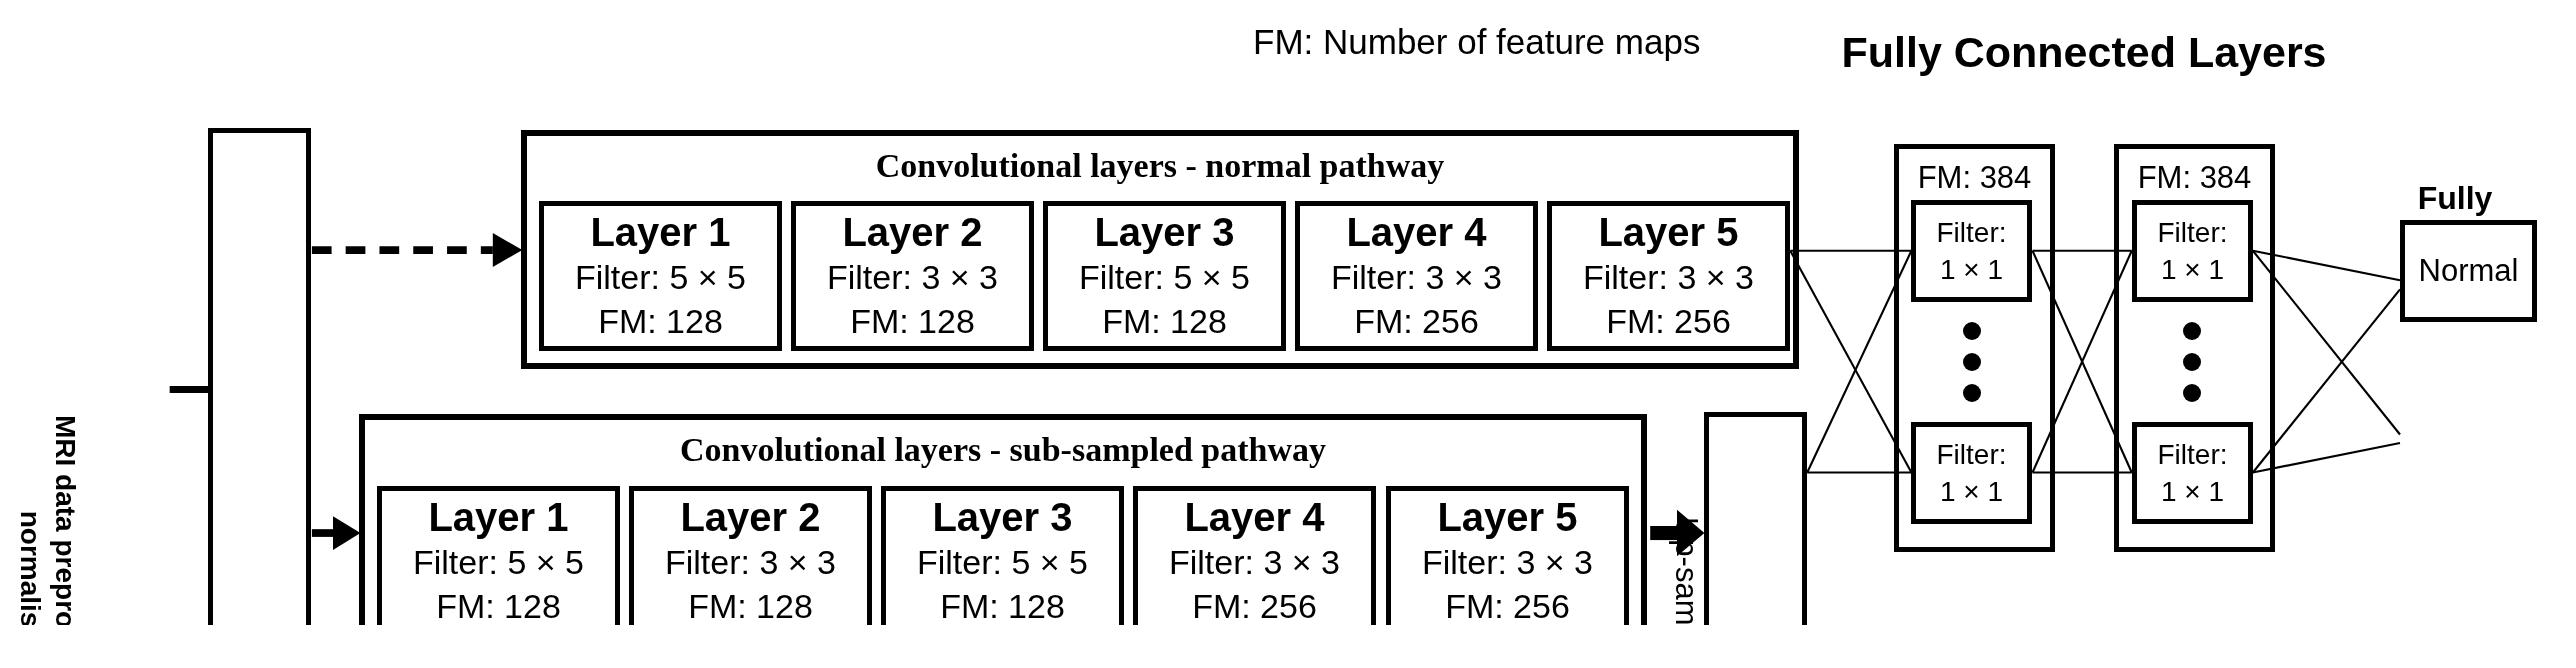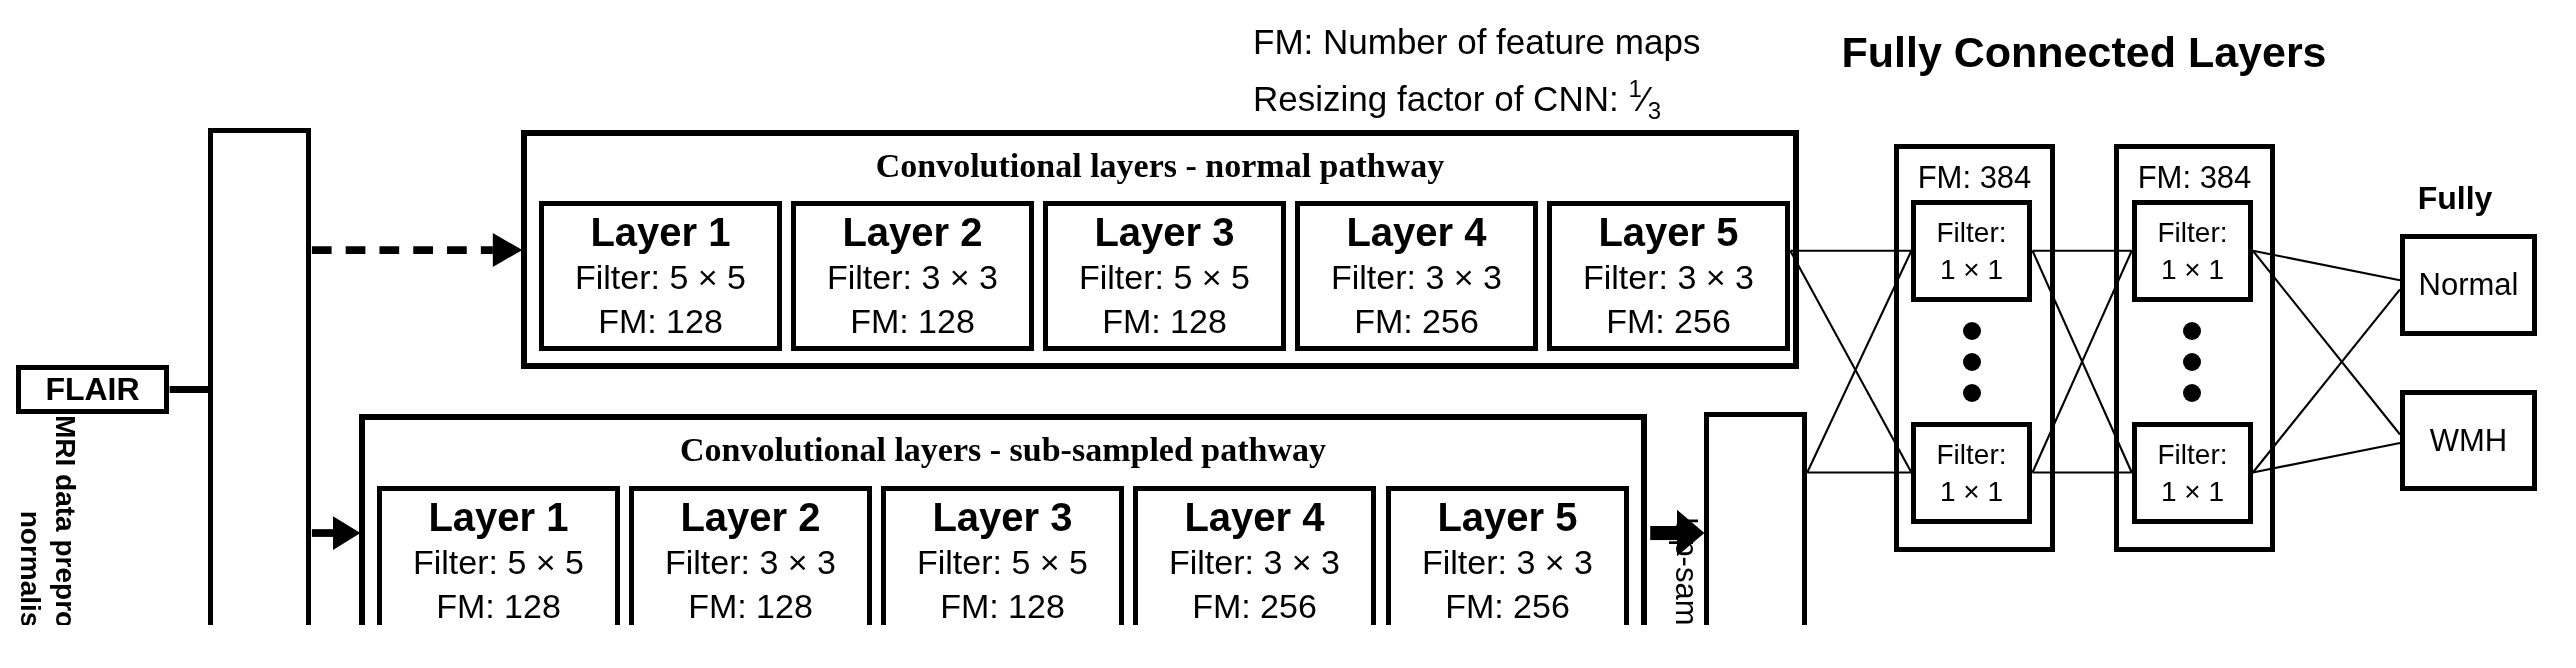--- a/index.html
+++ b/index.html
@@ -67,35 +67,31 @@
   .filter-box {
     position: absolute; width: 121px; height: 102px;
     background: #fff; border: 5px solid #000;
     display: flex; flex-direction: column; align-items: center; justify-content: center;
     font-size: 28px; line-height: 37px; text-align: center;
   }
   .dot { position: absolute; width: 18.3px; height: 18.3px; border-radius: 50%; background: #000; }
   
   .cls-title { position: absolute; left: 2455px; transform: translateX(-50%); font-weight: bold; font-size: 32px; white-space: nowrap; }
   .cls-box { position: absolute; left: 2400px; width: 137px; background: #fff; border: 5px solid #000; display: flex; align-items: center; justify-content: center; font-size: 31px; }
-  .cls-normal { top: 234px; height: 102px; }
+  .cls-normal { top: 220px; height: 102px; }
   .cls-wmh { top: 390px; height: 101px; }
   svg.wires { position: absolute; left: 0; top: 0; pointer-events: none; }
 </style>
 </head>
 <body>
 
 <div class="canvas">
 
   <div class="note-line" style="top:21px">FM: Number of feature maps</div>
-  <div class="note-line" style="top:68px"><span>Resizing factor of CNN: </span><sup>1</sup><span class="frac-slash">⁄</span><sub>3</sub></div>
-
-  <div class="box flair">
-    <span>FLAIR</span>
-  </div>
+
 
   <div class="box mri">
     <div class="rot-wrap">
       <div>MRI data preprocessing and</div>
       <div>normalisation</div>
     </div>
   </div>
 
   <div class="pathway pathway-top">
     <div class="pathway-title">Convolutional layers - normal pathway</div>
@@ -186,23 +182,20 @@
     <div>1 × 1</div>
   </div>
   <div class="dot" style="left:2183px; top:322px"></div>
   <div class="dot" style="left:2183px; top:353px"></div>
   <div class="dot" style="left:2183px; top:384px"></div>
 
   <div class="cls-title" style="top:180px">Fully</div>
   <div class="cls-box cls-normal">
     <span>Normal</span>
   </div>
-  <div class="cls-box cls-wmh">
-    <span>WMH</span>
-  </div>
 
   <svg class="wires" width="2576" height="669" viewBox="0 0 3659 950">
 
     <line x1="241" y1="553" x2="298" y2="553" stroke="#000" stroke-width="10"></line>
 
     <g>
       <line x1="443" y1="355" x2="700" y2="355" stroke="#000" stroke-width="11" stroke-dasharray="28 20"></line>
       <polygon points="742,355 700,331 700,379" fill="#000"></polygon>
     </g>
 

